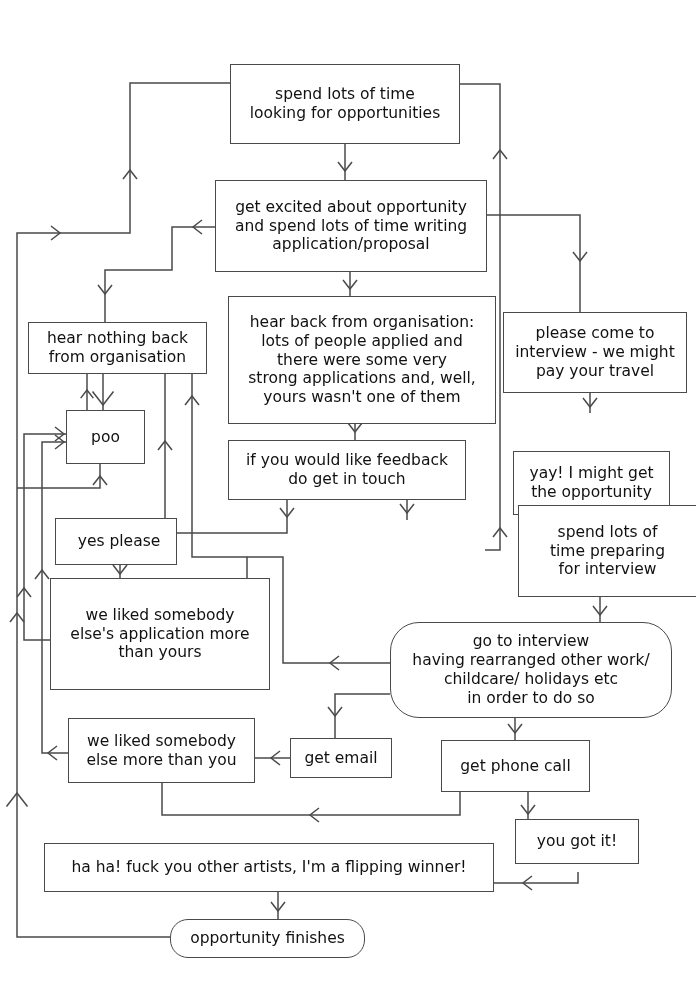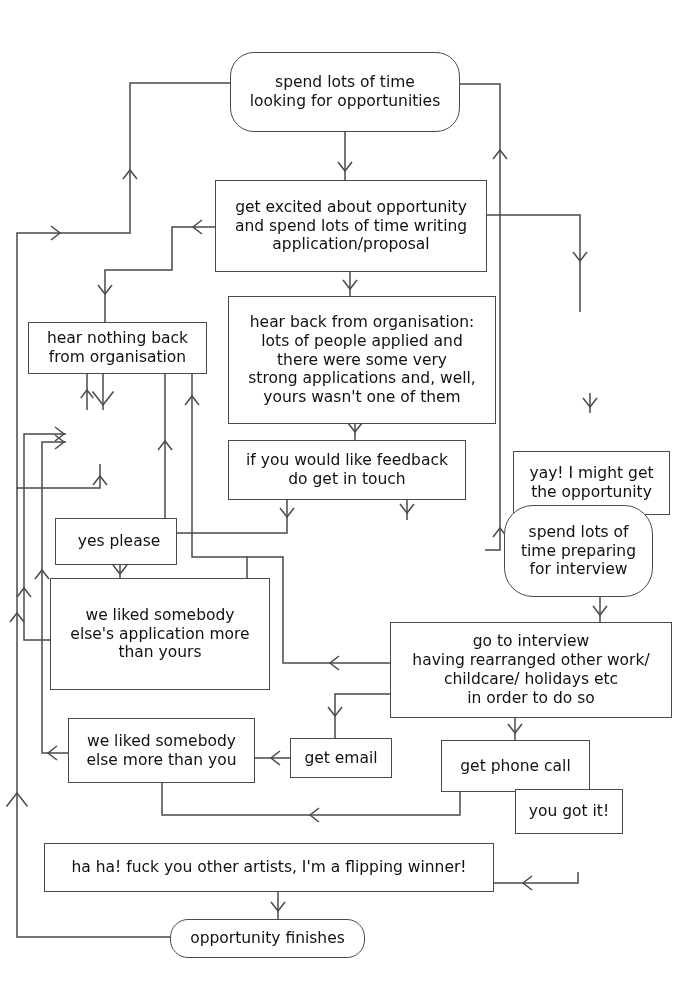--- a/index.html
+++ b/index.html
@@ -89,47 +89,51 @@
       <polyline points="93,485 100,476 107,485" fill="none" stroke="#4a4a4a" stroke-width="1.5"></polyline>
       <polyline points="50,640 24,640 24,434 66,434" fill="none" stroke="#4a4a4a" stroke-width="1.5"></polyline>
       <polyline points="17,597 24,588 31,597" fill="none" stroke="#4a4a4a" stroke-width="1.5"></polyline>
       <polyline points="55,427 64,434 55,441" fill="none" stroke="#4a4a4a" stroke-width="1.5"></polyline>
       <polyline points="68,753 42,753 42,442 66,442" fill="none" stroke="#4a4a4a" stroke-width="1.5"></polyline>
       <polyline points="57,746 48,753 57,760" fill="none" stroke="#4a4a4a" stroke-width="1.5"></polyline>
       <polyline points="35,579 42,570 49,579" fill="none" stroke="#4a4a4a" stroke-width="1.5"></polyline>
       <polyline points="55,435 64,442 55,449" fill="none" stroke="#4a4a4a" stroke-width="1.5"></polyline>
     </svg>
 
-<div class="node" style="left: 230px; top: 52px; width: 230px; height: 80px; border-radius: 24px;">spend lots of time
+<div class="node" style="left: 230px; top: 64px; width: 230px; height: 80px;">spend lots of time
 looking for opportunities</div>
     <div class="node" style="left: 215px; top: 180px; width: 272px; height: 92px;">get excited about opportunity
 and spend lots of time writing
 application/proposal</div>
     <div class="node" style="left: 228px; top: 296px; width: 268px; height: 128px;">hear back from organisation:
 lots of people applied and
 there were some very
 strong applications and, well,
 yours wasn't one of them</div>
     <div class="node" style="left: 28px; top: 322px; width: 179px; height: 52px;">hear nothing back
 from organisation</div>
+    <div class="node" style="left: 503px; top: 312px; width: 184px; height: 81px;">please come to
+interview - we might
+pay your travel</div>
+    <div class="node" style="left: 66px; top: 410px; width: 79px; height: 54px;">poo</div>
     <div class="node" style="left: 513px; top: 413px; width: 157px; height: 64px; margin-top: 38px;">yay! I might get
 the opportunity</div>
     <div class="node" style="left: 228px; top: 440px; width: 238px; height: 60px;">if you would like feedback
 do get in touch</div>
     <div class="node" style="left: 55px; top: 518px; width: 122px; height: 47px; padding-left: 10px;">yes please</div>
-    <div class="node" style="left: 504px; top: 505px; width: 149px; height: 92px; border-radius: 29px;">spend lots of
+    <div class="node" style="left: 518px; top: 505px; width: 179px; height: 92px;">spend lots of
 time preparing
 for interview</div>
     <div class="node" style="left: 50px; top: 578px; width: 220px; height: 112px;">we liked somebody
 else's application more
 than yours</div>
-    <div class="node" style="left: 390px; top: 622px; width: 282px; height: 96px;">go to interview
+    <div class="node" style="left: 390px; top: 622px; width: 282px; height: 96px; border-radius: 29px;">go to interview
 having rearranged other work/
 childcare/ holidays etc
 in order to do so</div>
     <div class="node" style="left: 68px; top: 718px; width: 187px; height: 65px;">we liked somebody
 else more than you</div>
     <div class="node" style="left: 290px; top: 738px; width: 102px; height: 40px;">get email</div>
     <div class="node" style="left: 441px; top: 740px; width: 149px; height: 52px;">get phone call</div>
-    <div class="node" style="left: 515px; top: 789px; width: 108px; height: 45px;">you got it!</div>
+    <div class="node" style="left: 515px; top: 819px; width: 124px; height: 45px;">you got it!</div>
     <div class="node" style="left: 44px; top: 843px; width: 450px; height: 49px; text-align: center;">ha ha! fuck you other artists, I'm a flipping winner!</div>
     <div class="node" style="left: 170px; top: 919px; width: 195px; height: 39px; border-radius: 18px;">opportunity finishes</div>
   </div>
 
 </body></html>

